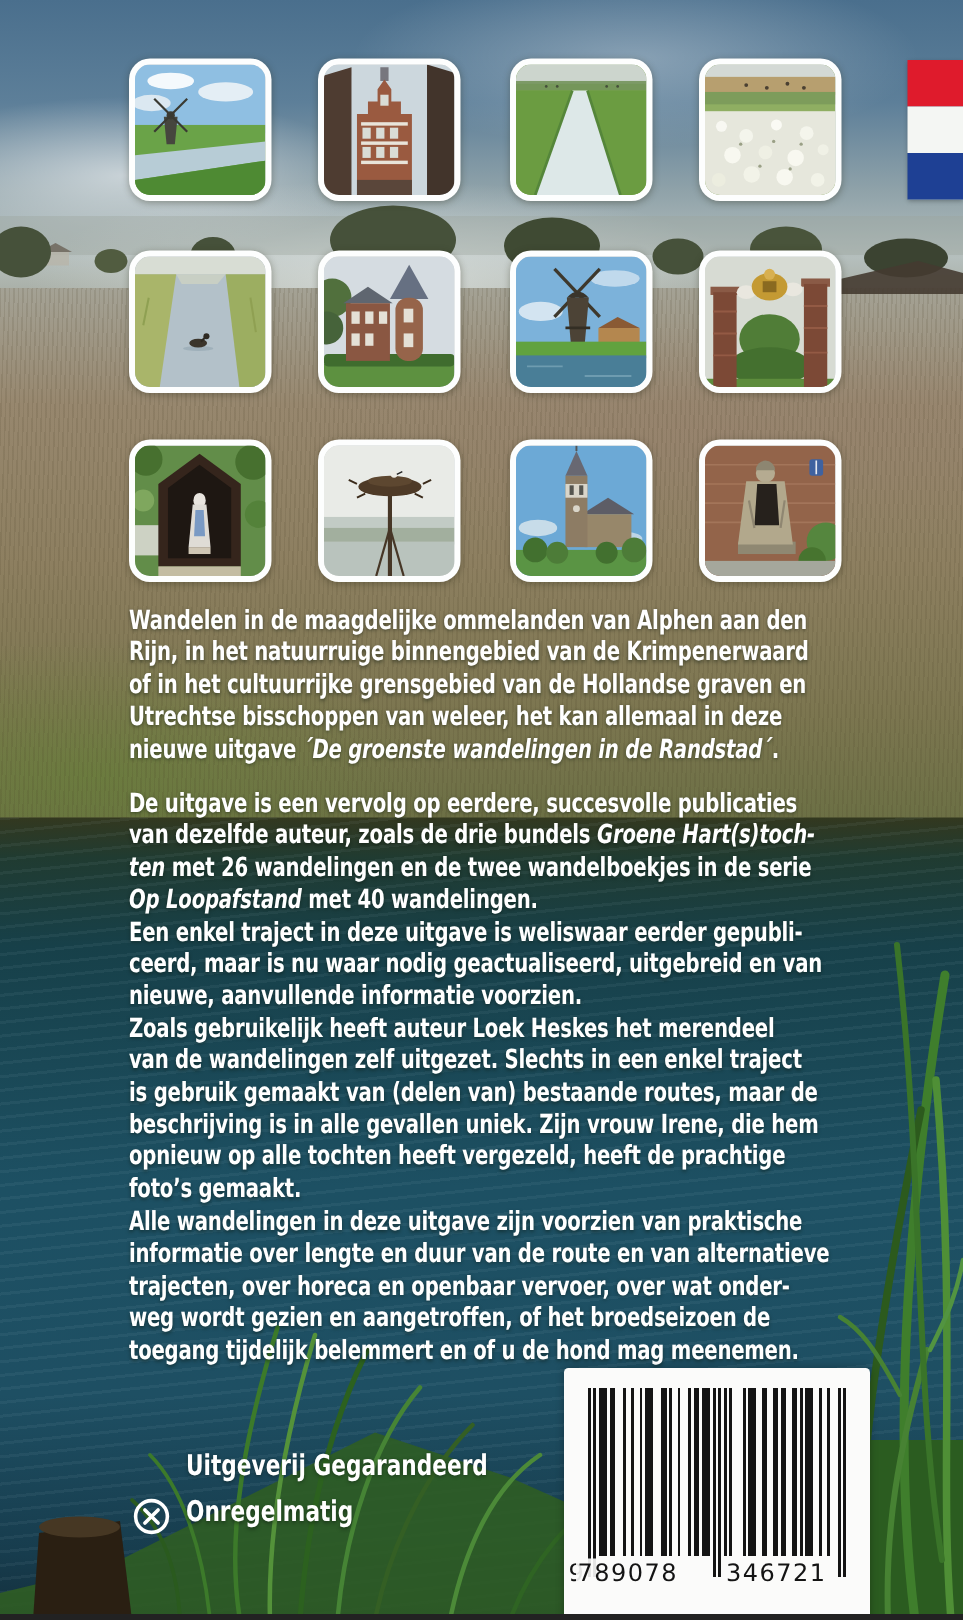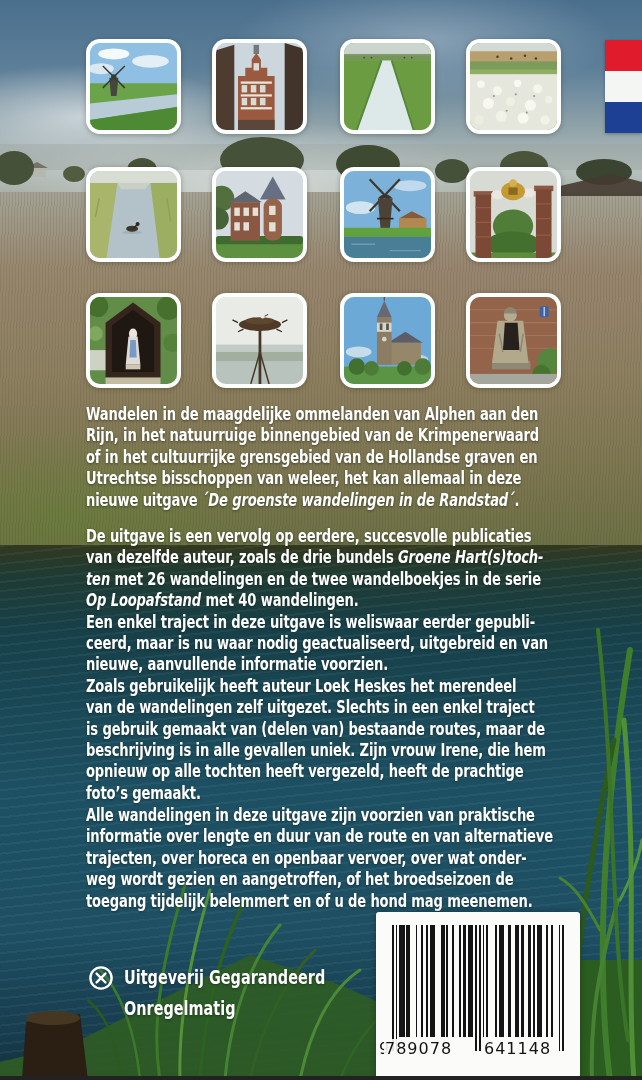--- a/index.html
+++ b/index.html
@@ -28,21 +28,21 @@
   .photo{position:absolute;width:95px;height:95px;box-sizing:border-box;border:4px solid rgba(255,255,255,.96);
          border-radius:14px;overflow:hidden;box-shadow:0 1px 5px rgba(40,40,20,.35);background:#cfd6d6;}
   .photo svg{display:block;width:100%;height:100%;}
   .c1{left:86px}.c2{left:212px}.c3{left:340px}.c4{left:466px}
   .r1{top:39px}.r2{top:167px}.r3{top:293px}
   .blurb{position:absolute;left:86px;color:#fff;font-weight:700;font-size:17.5px;line-height:21.4px;
          letter-spacing:-0.2px;white-space:nowrap;transform:scaleX(.75);transform-origin:0 0;
          text-shadow:0 1px 3px rgba(10,22,12,.5);}
   .blurb .it{font-style:italic;}
   .p1{top:404px}.p2{top:526px}.p3{top:805px}
-  .publisher{position:absolute;left:88px;top:962px;display:flex;align-items:flex-start;}
+  .publisher{position:absolute;left:88px;top:962px;display:flex;align-items:flex-end;}
   .pub-icon{width:26px;height:26px;margin-top:3px;}
   .pub-name{margin-left:10px;color:#fff;font-weight:700;font-size:19px;line-height:31px;
             white-space:nowrap;transform:scaleX(.76);transform-origin:0 0;
             text-shadow:0 1px 3px rgba(10,22,12,.5);}
   .barcode-box{position:absolute;left:376px;top:912px;width:204px;height:168px;background:#fbfbfa;
                border-radius:3px 3px 0 0;box-shadow:0 0 6px rgba(0,0,0,.3);}
   #barcode-svg{position:absolute;left:16px;top:13px;width:172px;height:132px;shape-rendering:crispEdges;}
   .bn{position:absolute;top:127px;font-size:16px;color:#141414;letter-spacing:1px;
       font-family:"DejaVu Sans",sans-serif;background:rgba(251,251,250,.9);padding:0 1px;}
   .bn1{left:2px}.bn2{left:8px}.bn3{left:107px}
@@ -436,16 +436,16 @@
         <rect x="80" y="0" width="1" height="112" fill="#141414"></rect>
         <rect x="81" y="0" width="1" height="112" fill="#141414"></rect>
         <rect x="82" y="0" width="1" height="112" fill="#141414"></rect>
         <rect x="85" y="0" width="1" height="112" fill="#141414"></rect>
         <rect x="88" y="0" width="1" height="112" fill="#141414"></rect>
         <rect x="92" y="0" width="1" height="126" fill="#141414"></rect>
         <rect x="94" y="0" width="1" height="126" fill="#141414"></rect>
       </svg>
     <span class="bn bn1">9</span>
     <span class="bn bn2">789078</span>
-    <span class="bn bn3">641148</span>
+    <span class="bn bn3">346721</span>
   </div>
 
 </div>
 
 </body></html>

